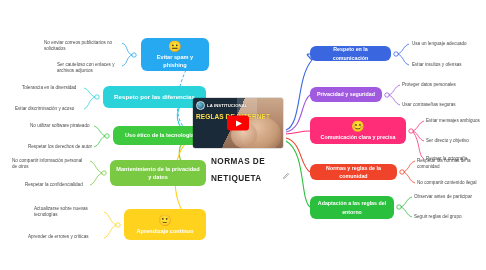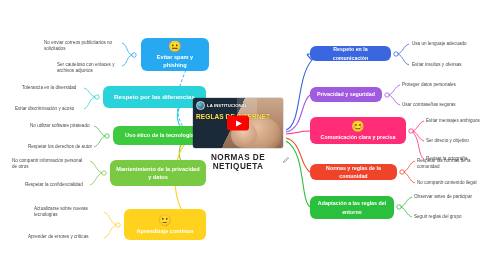--- a/index.html
+++ b/index.html
@@ -96,26 +96,25 @@
   .vt-play::after {
     content: "";
     width: 0; height: 0;
     border-left: 6px solid #ffffff;
     border-top: 3.6px solid transparent;
     border-bottom: 3.6px solid transparent;
     margin-left: 1.5px;
   }
   .center-label {
     margin-top: 5px;
-    text-align: center;
     font-size: 8.2px;
     font-weight: bold;
     letter-spacing: .45px;
     color: #262626;
-    line-height: 9px;
+    line-height: 17px;
     white-space: pre-line;
   }
   .center-pencil {
     position: absolute;
     right: -4px; bottom: 8px;
     width: 7px; height: 7px;
     color: #7a7a7a;
   }
 
   

